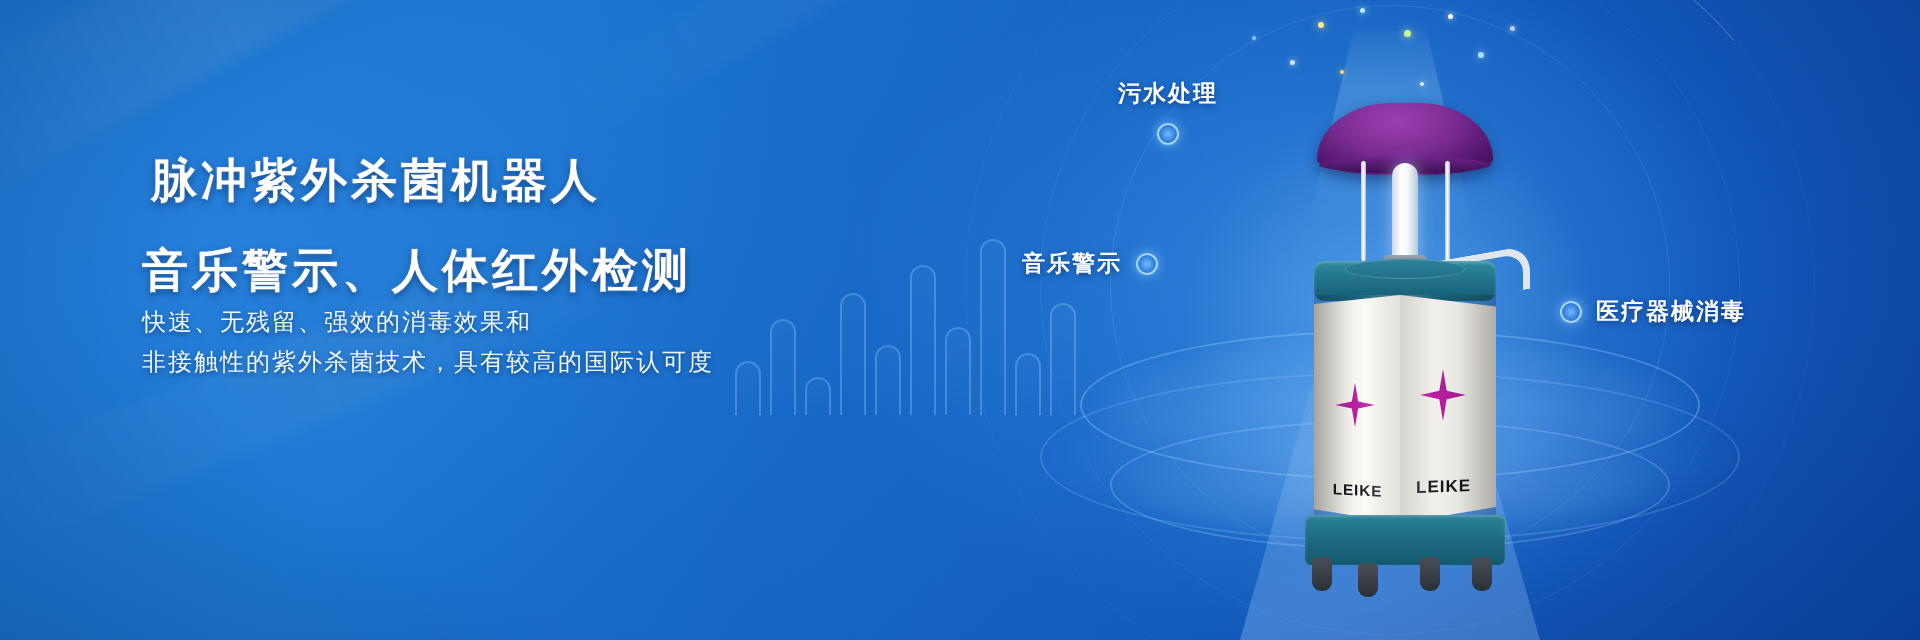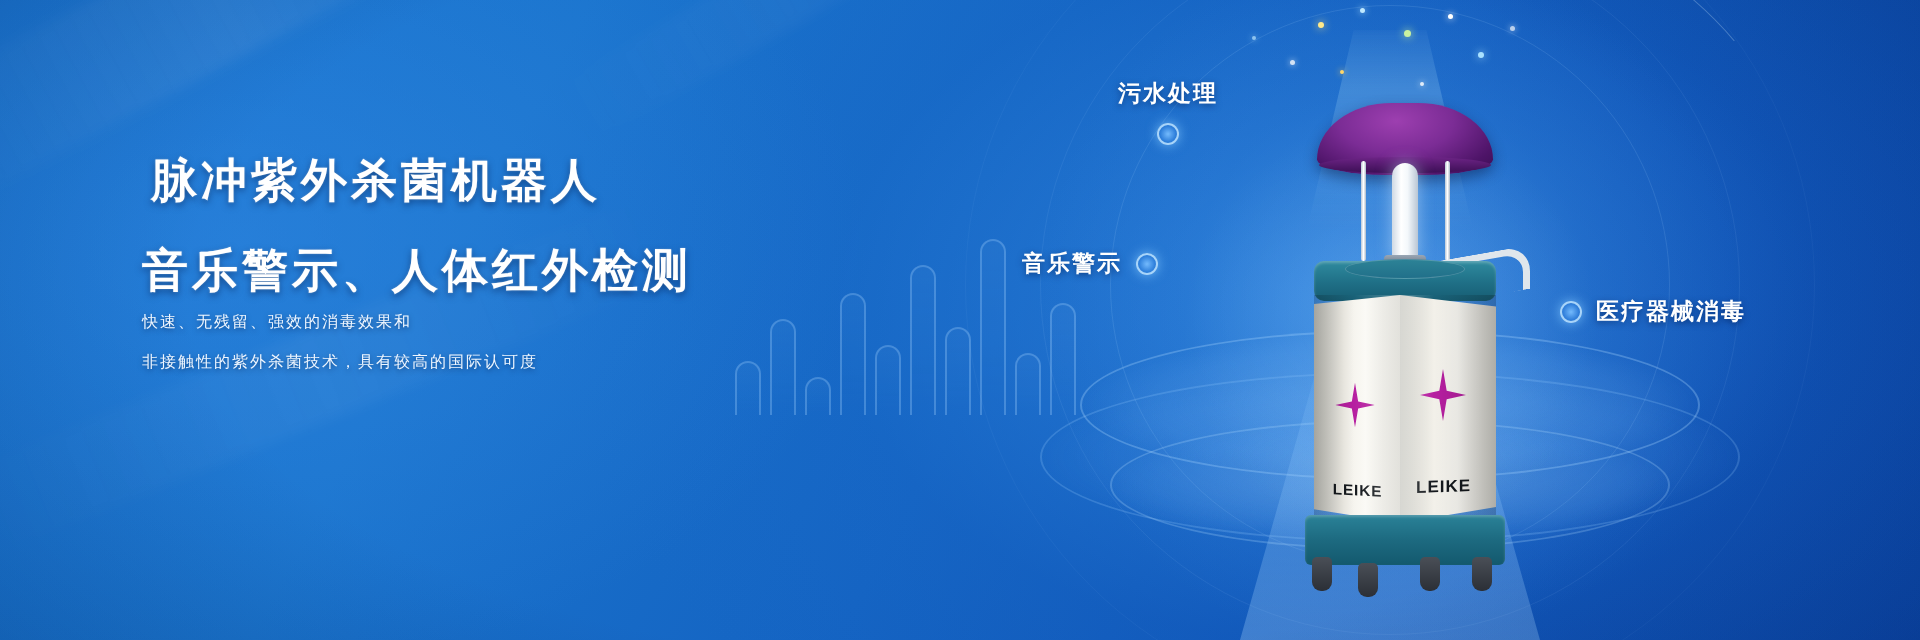--- a/index.html
+++ b/index.html
@@ -82,21 +82,21 @@
   
   .copy{ position:absolute; left:142px; top:150px; width:760px; }
   .title-1, .title-2{
     color:#ffffff; font-size:46px; font-weight:bold; letter-spacing:4px;
     text-shadow:0 3px 7px rgba(0,30,80,.55), 0 0 2px rgba(255,255,255,.4);
     white-space:nowrap;
   }
   .title-1{ margin-bottom:28px;margin-left:9px; }
   .title-2{ }
   .sub-line{
-    color:#eef6ff; font-size:16px; letter-spacing:2px; line-height:40px;
+    color:#eef6ff; font-size:24px; letter-spacing:2px; line-height:40px;
     text-shadow:0 2px 5px rgba(0,25,70,.5);
     white-space:nowrap;
   }
 
   
   .callout{ position:absolute; display:flex; align-items:center; gap:14px; white-space:nowrap; }
   .callout .cl-text{
     color:#ffffff; font-size:23px; font-weight:bold; letter-spacing:2px;
     text-shadow:0 2px 6px rgba(0,30,85,.6);
   }

